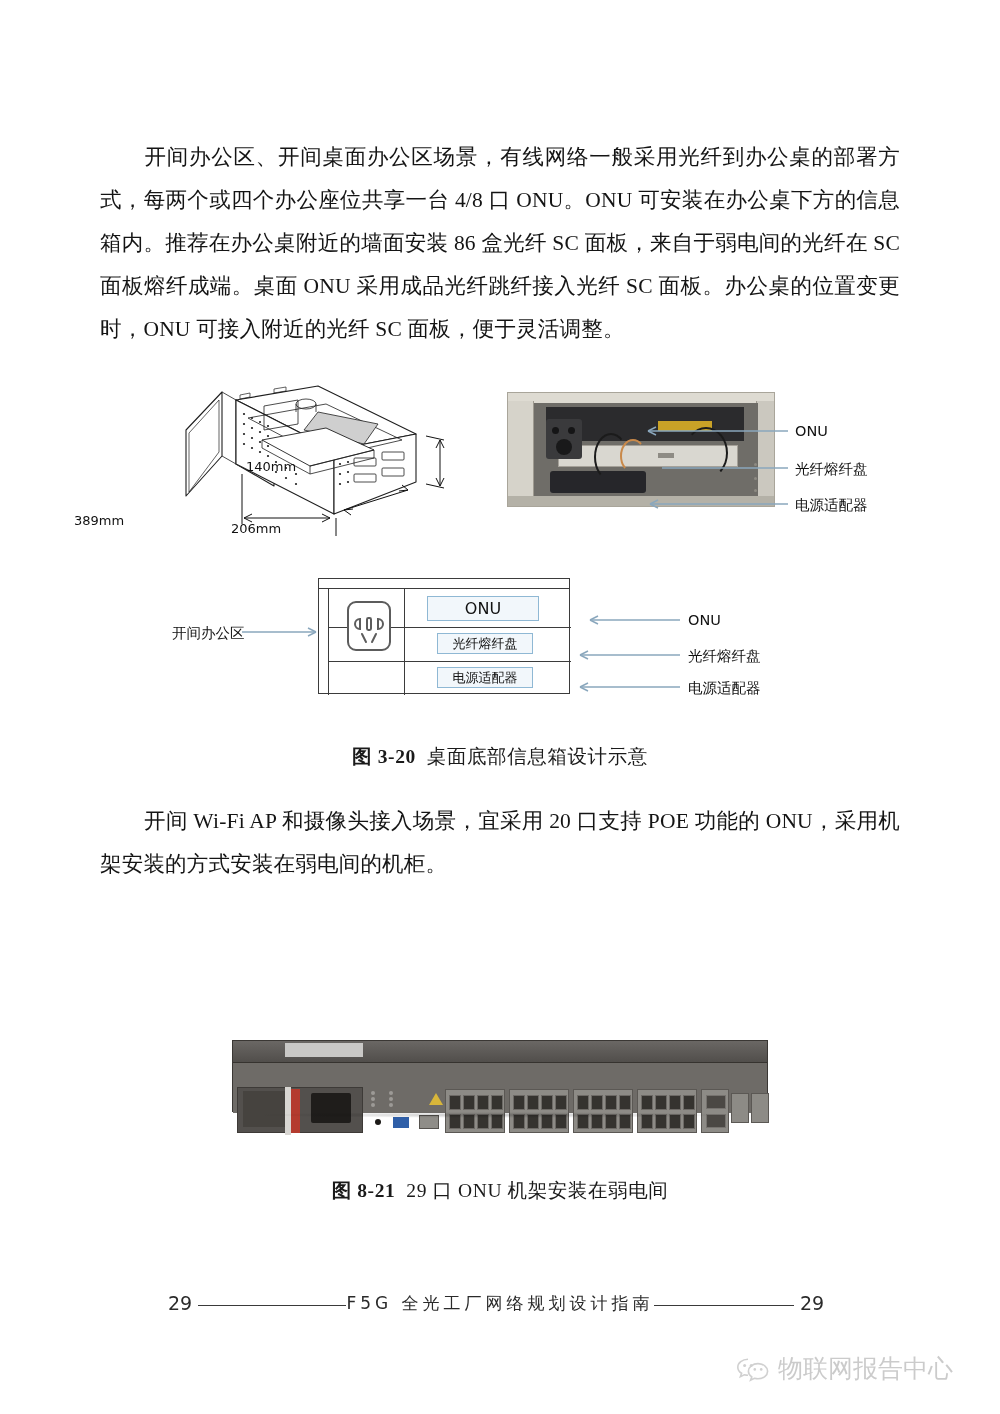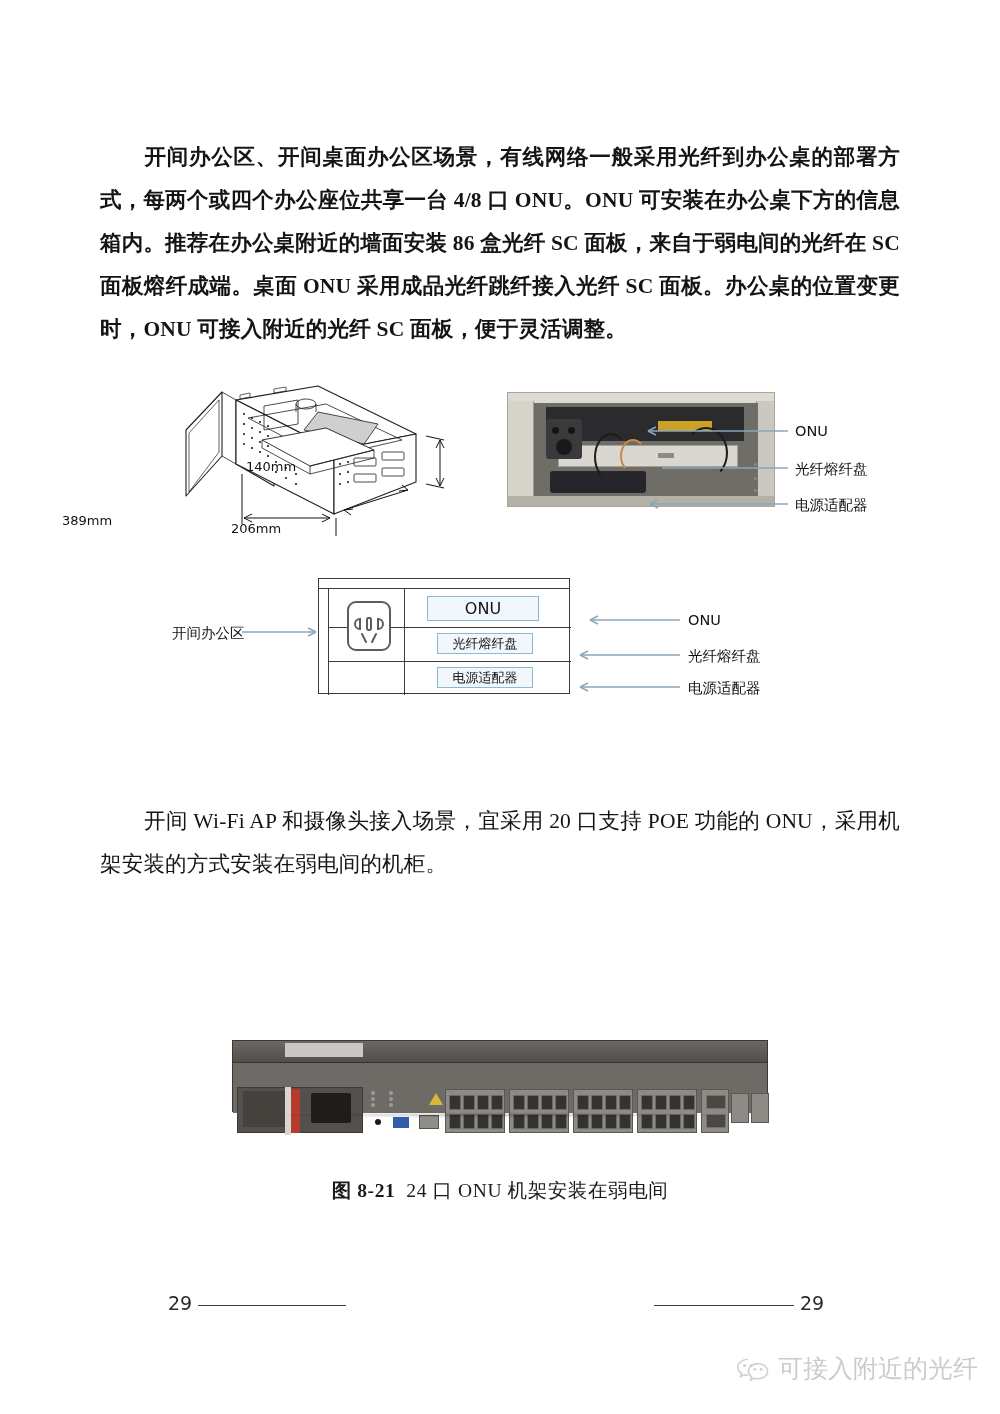--- a/index.html
+++ b/index.html
@@ -22,21 +22,21 @@
     width: 800px;
     font-size: 21.5px;
     line-height: 43px;
     text-align: justify;
     text-justify: inter-ideograph;
     letter-spacing: 0.2px;
     color: #141414;
   }
   .para .ind { display: inline-block; width: 44px; }
 
-  #para-1 { top: 136px; font-weight: bold; }
+  #para-1 { top: 136px; }
   #para-2 { top: 800px; }
   #para-3 { top: 890px; }
 
   
   .caption {
     position: absolute;
     width: 100%;
     text-align: center;
     font-size: 19.5px;
     letter-spacing: 0.6px;
@@ -298,21 +298,21 @@
           <path d="M166 132 L230 112"></path>
           <path d="M166 132 L175 131 M166 132 L173 137"></path>
           <path d="M230 112 L221 113 M230 112 L224 107"></path>
           <path d="M248 58 L266 62 M248 106 L266 110"></path>
           <path d="M262 62 L262 108"></path>
           <path d="M262 62 L258 70 M262 62 L266 70"></path>
           <path d="M262 108 L258 100 M262 108 L266 100"></path>
         </g>
       </svg>
     </div>
-    <span class="dimlabel" id="dim-389" style="position:absolute;left:62px;top:143px;">389mm</span>
+    <span class="dimlabel" id="dim-389" style="position:absolute;left:74px;top:143px;">389mm</span>
     <span class="dimlabel" id="dim-206" style="position:absolute;left:231px;top:151px;">206mm</span>
     <span class="dimlabel" id="dim-140" style="position:absolute;left:246px;top:89px;">140mm</span>
 
     <div id="photo-infobox">
       <div class="pb" id="pb-ceil"></div>
       <div class="pb" id="pb-leftwall"></div>
       <div class="pb" id="pb-rightwall"></div>
       <div class="pb" id="pb-cavity"></div>
       <div class="pb" id="pb-onu"></div>
       <div class="pb" id="pb-onu-ports"></div>
@@ -351,20 +351,23 @@
             </g>
           </svg>
         </div>
 
         <div class="sch-box" id="sch-box-onu">ONU</div>
         <div class="sch-box" id="sch-box-tray">光纤熔纤盘</div>
         <div class="sch-box" id="sch-box-adapter">电源适配器</div>
       </div>
     </div>
 
+    <div class="caption" style="top:373px;">
+      <b>图 3-20</b>&nbsp;&nbsp;<span>桌面底部信息箱设计示意</span>
+    </div>
   </div>
 
   <svg id="leaders" width="1000" height="1414">
     <g stroke="#8aa7bd" stroke-width="1.6" fill="none">
 
       <path d="M788 431 L648 431"></path>
       <path d="M648 431 L656 427 M648 431 L656 435" stroke-width="1.4"></path>
       <path d="M788 468 L662 468"></path>
       <path d="M788 504 L650 504"></path>
       <path d="M650 504 L658 500 M650 504 L658 508" stroke-width="1.4"></path>
@@ -463,41 +466,42 @@
           <div class="sw-sfp" style="top:24px;"></div>
         </div>
         <div id="sw-combo1"></div>
         <div id="sw-combo2"></div>
       </div>
     </div>
     <div id="sw-shadow"></div>
   </div>
 
   <div class="caption" id="caption-321">
-    <b>图 8-21</b>&nbsp;&nbsp;<span>24 口 ONU 机架安装在弱电间</span>
+    <b>图 8-21</b>&nbsp;&nbsp;<span>29 口 ONU 机架安装在弱电间</span>
   </div>
 
   <div id="footer">
     <span class="pgnum" id="pgnum-left">29</span>
     <div class="frule" id="frule-left"></div>
+    <div id="footer-title">F5G 全光工厂网络规划设计指南</div>
     <div class="frule" id="frule-right"></div>
     <span class="pgnum" id="pgnum-right">29</span>
   </div>
 
   <div id="watermark">
     <span>
       <svg id="wechat-icon" width="34" height="26" viewBox="0 0 34 26">
         <g fill="none" stroke="#666" stroke-width="1.6">
           <path d="M12 3.2 C6.2 3.2 1.8 6.8 1.8 11.2 C1.8 13.7 3.3 15.9 5.6 17.3 L4.4 20.6 L8.2 18.8 C9.4 19.1 10.7 19.3 12 19.3"></path>
           <path d="M22 7.6 C27.3 7.6 31.6 11 31.6 15.2 C31.6 19.4 27.3 22.8 22 22.8 C20.8 22.8 19.6 22.6 18.5 22.3 L14.6 24.1 L15.8 20.9 C13.6 19.5 12.4 17.5 12.4 15.2 C12.4 11 16.7 7.6 22 7.6 Z"></path>
         </g>
         <g fill="#666">
           <circle cx="8.6" cy="9.4" r="1.5"></circle>
           <circle cx="15.2" cy="9.4" r="1.5"></circle>
           <circle cx="18.8" cy="13.4" r="1.3"></circle>
           <circle cx="25.2" cy="13.4" r="1.3"></circle>
         </g>
       </svg>
     </span>
-    <span id="watermark-text">可接入附近的光纤</span>
+    <span id="watermark-text">物联网报告中心</span>
   </div>
 
 </div>
 
 </body></html>

